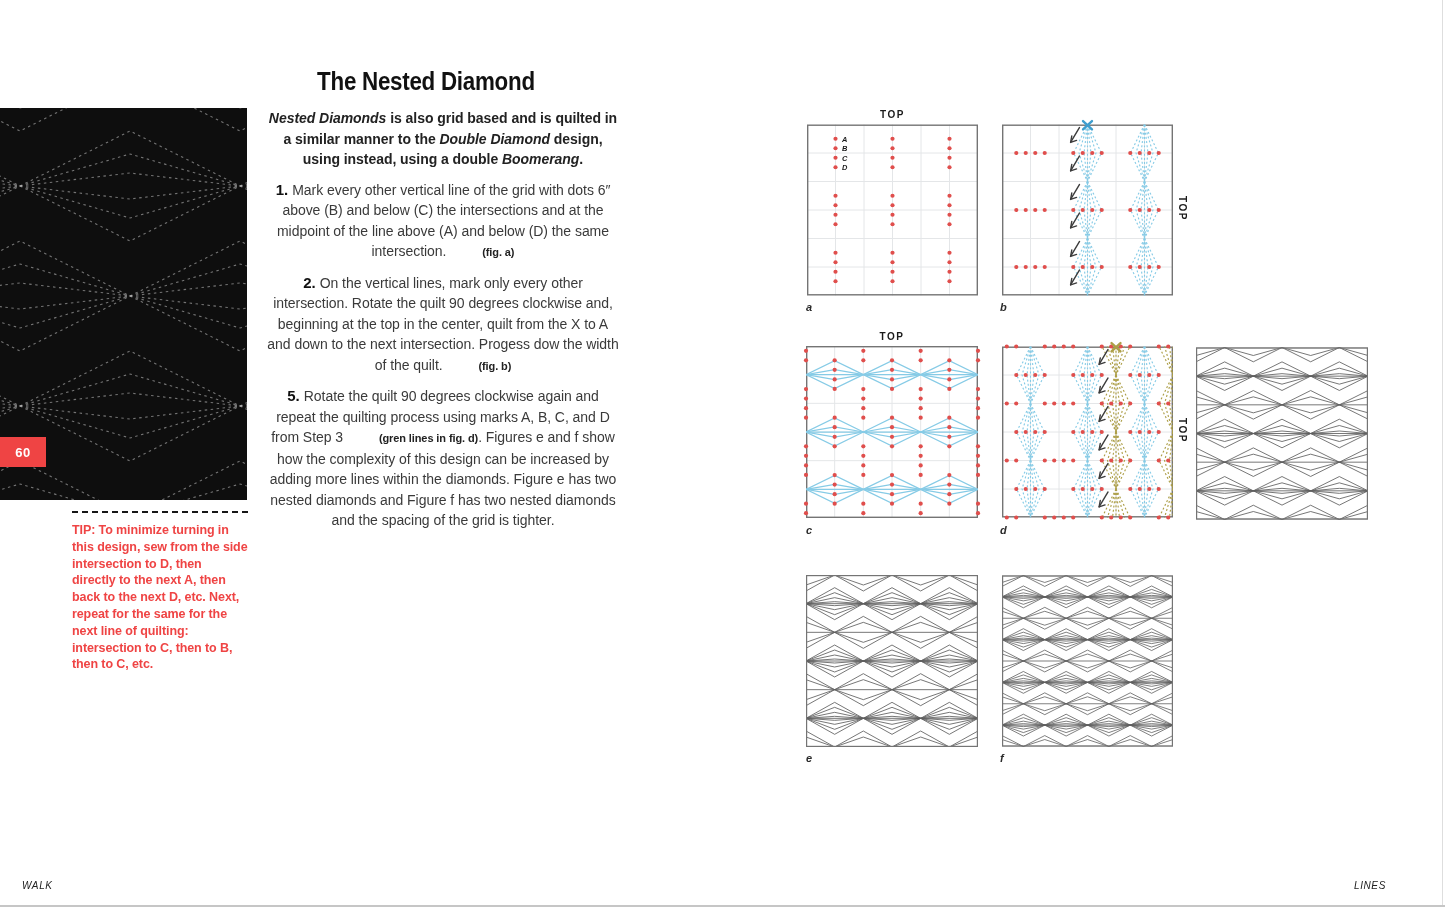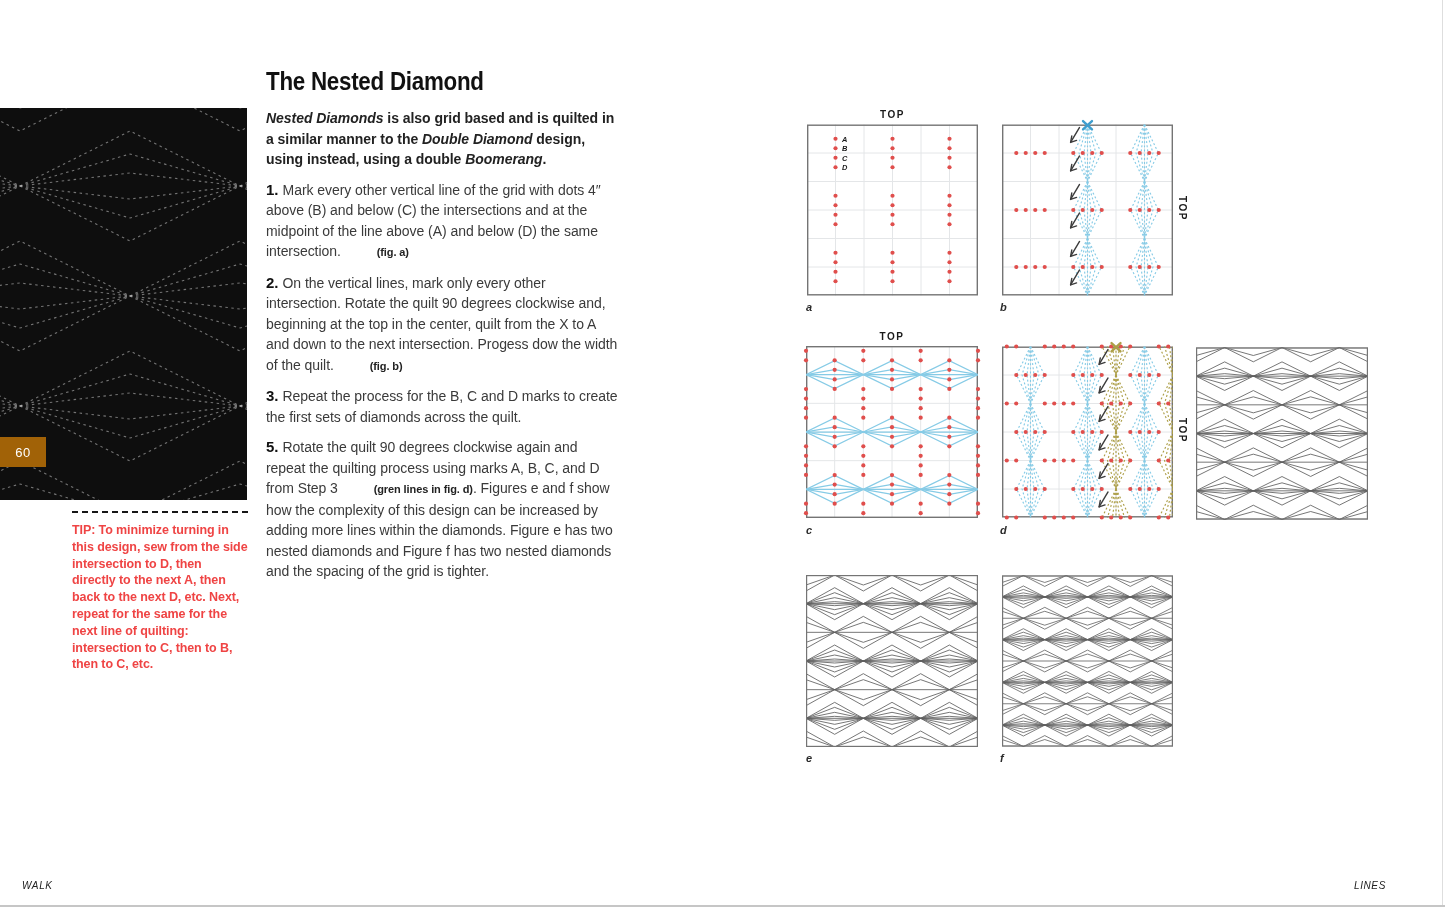--- a/index.html
+++ b/index.html
@@ -5,25 +5,25 @@
   html,body{margin:0;padding:0;}
   body{
     width:1445px;height:913px;position:relative;background:#ffffff;
     font-family:"Liberation Sans",sans-serif;color:#3a3a3a;overflow:hidden;
   }
   .abs{position:absolute;}
   
   .photo{left:0;top:108px;width:247px;height:392px;background:#0e0e0e;}
   .photo svg{display:block;overflow:hidden;}
   .page-badge{
-    background:#a16207;color:#fff;font-weight:normal;font-size:13px;
+    background:#ef4444;color:#fff;font-weight:bold;font-size:13px;
     display:flex;align-items:center;justify-content:center;letter-spacing:.5px;
   }
   
-  .column{left:266px;top:66px;width:372px;}
+  .column{left:266px;top:66px;width:372px;text-align:center;}
   h1.title{
     margin:0 0 12px 0;font-size:26px;line-height:30px;font-weight:bold;color:#111;
     transform:scaleX(.86);transform-origin:left top;white-space:nowrap;letter-spacing:-.3px;
   }
   .intro{font-weight:bold;color:#222;}
   .para{font-size:14px;line-height:20.5px;margin:0 18px 10px 0;letter-spacing:-.05px;}
   .para .stepnum{font-weight:bold;font-size:15px;color:#111;}
   .para i{font-style:italic;}
   .fig-ref{font-size:11px;font-weight:bold;letter-spacing:-.1px;color:#222;padding-left:32px;}
   
@@ -161,23 +161,22 @@
   <span>60</span>
 </div>
 <div class="abs page-badge" style="left:1319px;top:436px;width:48px;height:34px;">
   <span>61</span>
 </div>
 
 <div class="abs column">
   <h1 class="title">The Nested Diamond</h1>
   <p class="para intro" id="intro-para"><i>Nested Diamonds</i><span> is also grid based and is quilted in a similar manner to the </span><i>Double Diamond</i><span> design, using instead, using a double </span><i>Boomerang</i><span>.</span></p>
   <div id="steps">
-      <p class="para"><span class="stepnum">1. </span><span>Mark every other vertical line of the grid with dots 4″ above (B) and below (C) the intersections and at the midpoint of the line above (A) and below (D) the same intersection. </span><span class="fig-ref">(fig. a)</span></p>
+      <p class="para"><span class="stepnum">1. </span><span>Mark every other vertical line of the grid with dots 6″ above (B) and below (C) the intersections and at the midpoint of the line above (A) and below (D) the same intersection. </span><span class="fig-ref">(fig. a)</span></p>
       <p class="para"><span class="stepnum">2. </span><span>On the vertical lines, mark only every other intersection. Rotate the quilt 90 degrees clockwise and, beginning at the top in the center, quilt from the X to A and down to the next intersection. Progess dow the width of the quilt. </span><span class="fig-ref">(fig. b)</span></p>
-      <p class="para"><span class="stepnum">3. </span><span>Repeat the process for the B, C and D marks to create the first sets of diamonds across the quilt.</span></p>
       <p class="para"><span class="stepnum">5. </span><span>Rotate the quilt 90 degrees clockwise again and repeat the quilting process using marks A, B, C, and D from Step 3 </span><span class="fig-ref">(gren lines in fig. d)</span><span>. Figures e and f show how the complexity of this design can be increased by adding more lines within the diamonds. Figure e has two nested diamonds and Figure f has two nested diamonds and the spacing of the grid is tighter.</span></p>
     </div>
 </div>
 
 <div class="abs tip">
   <div class="tip-dash"></div>
   <div class="tip-text">TIP: To minimize turning in this design, sew from the side intersection to D, then directly to the next A, then back to the next D, etc. Next, repeat for the same for the next line of quilting: intersection to C, then to B, then to C, etc.</div>
 </div>
 
 <div class="abs toplabel" style="left:807px;top:109px;width:171px;">TOP</div>

